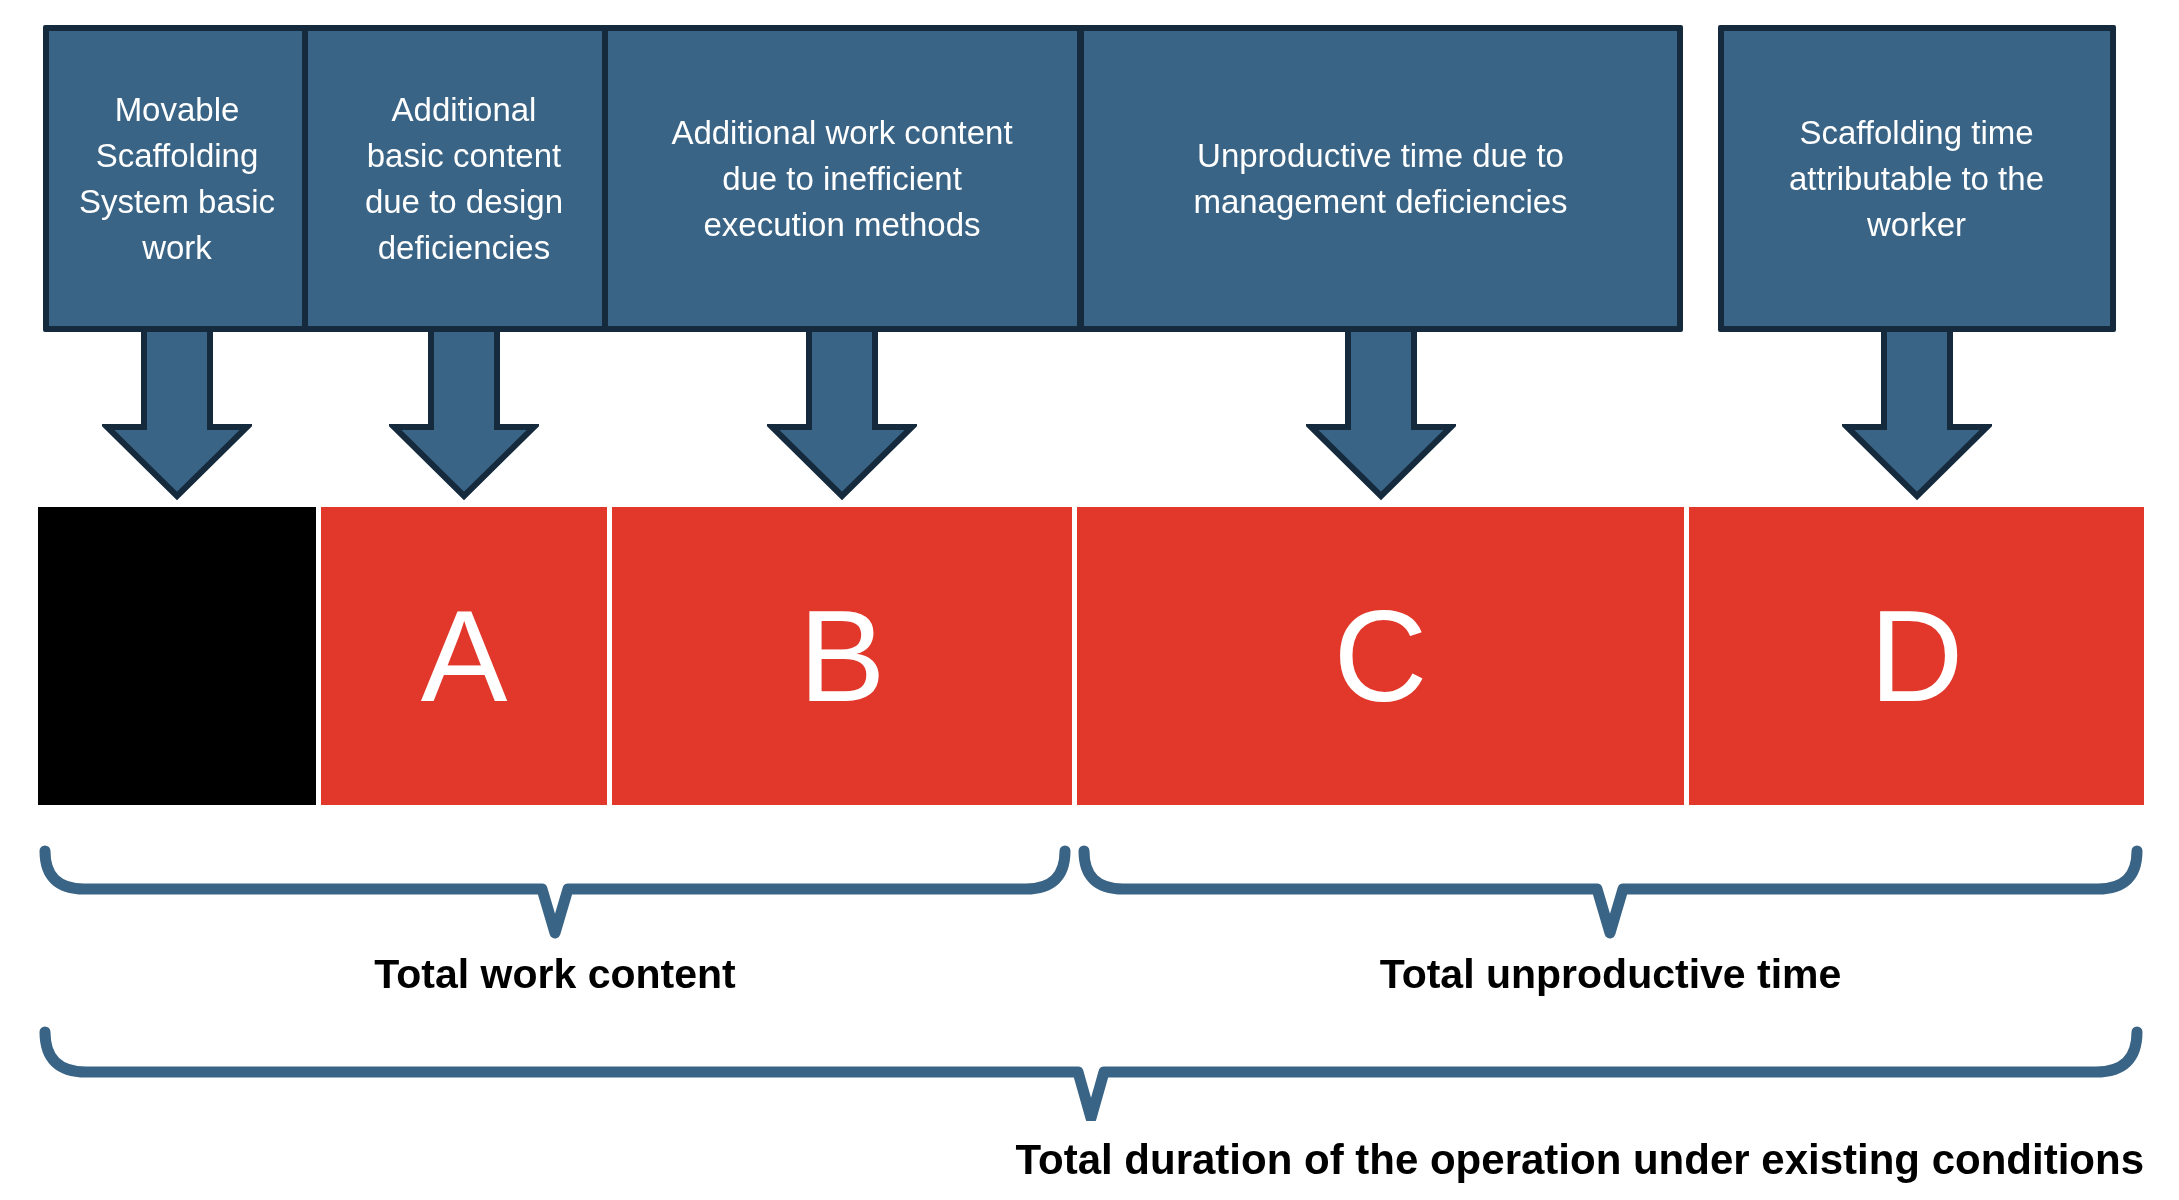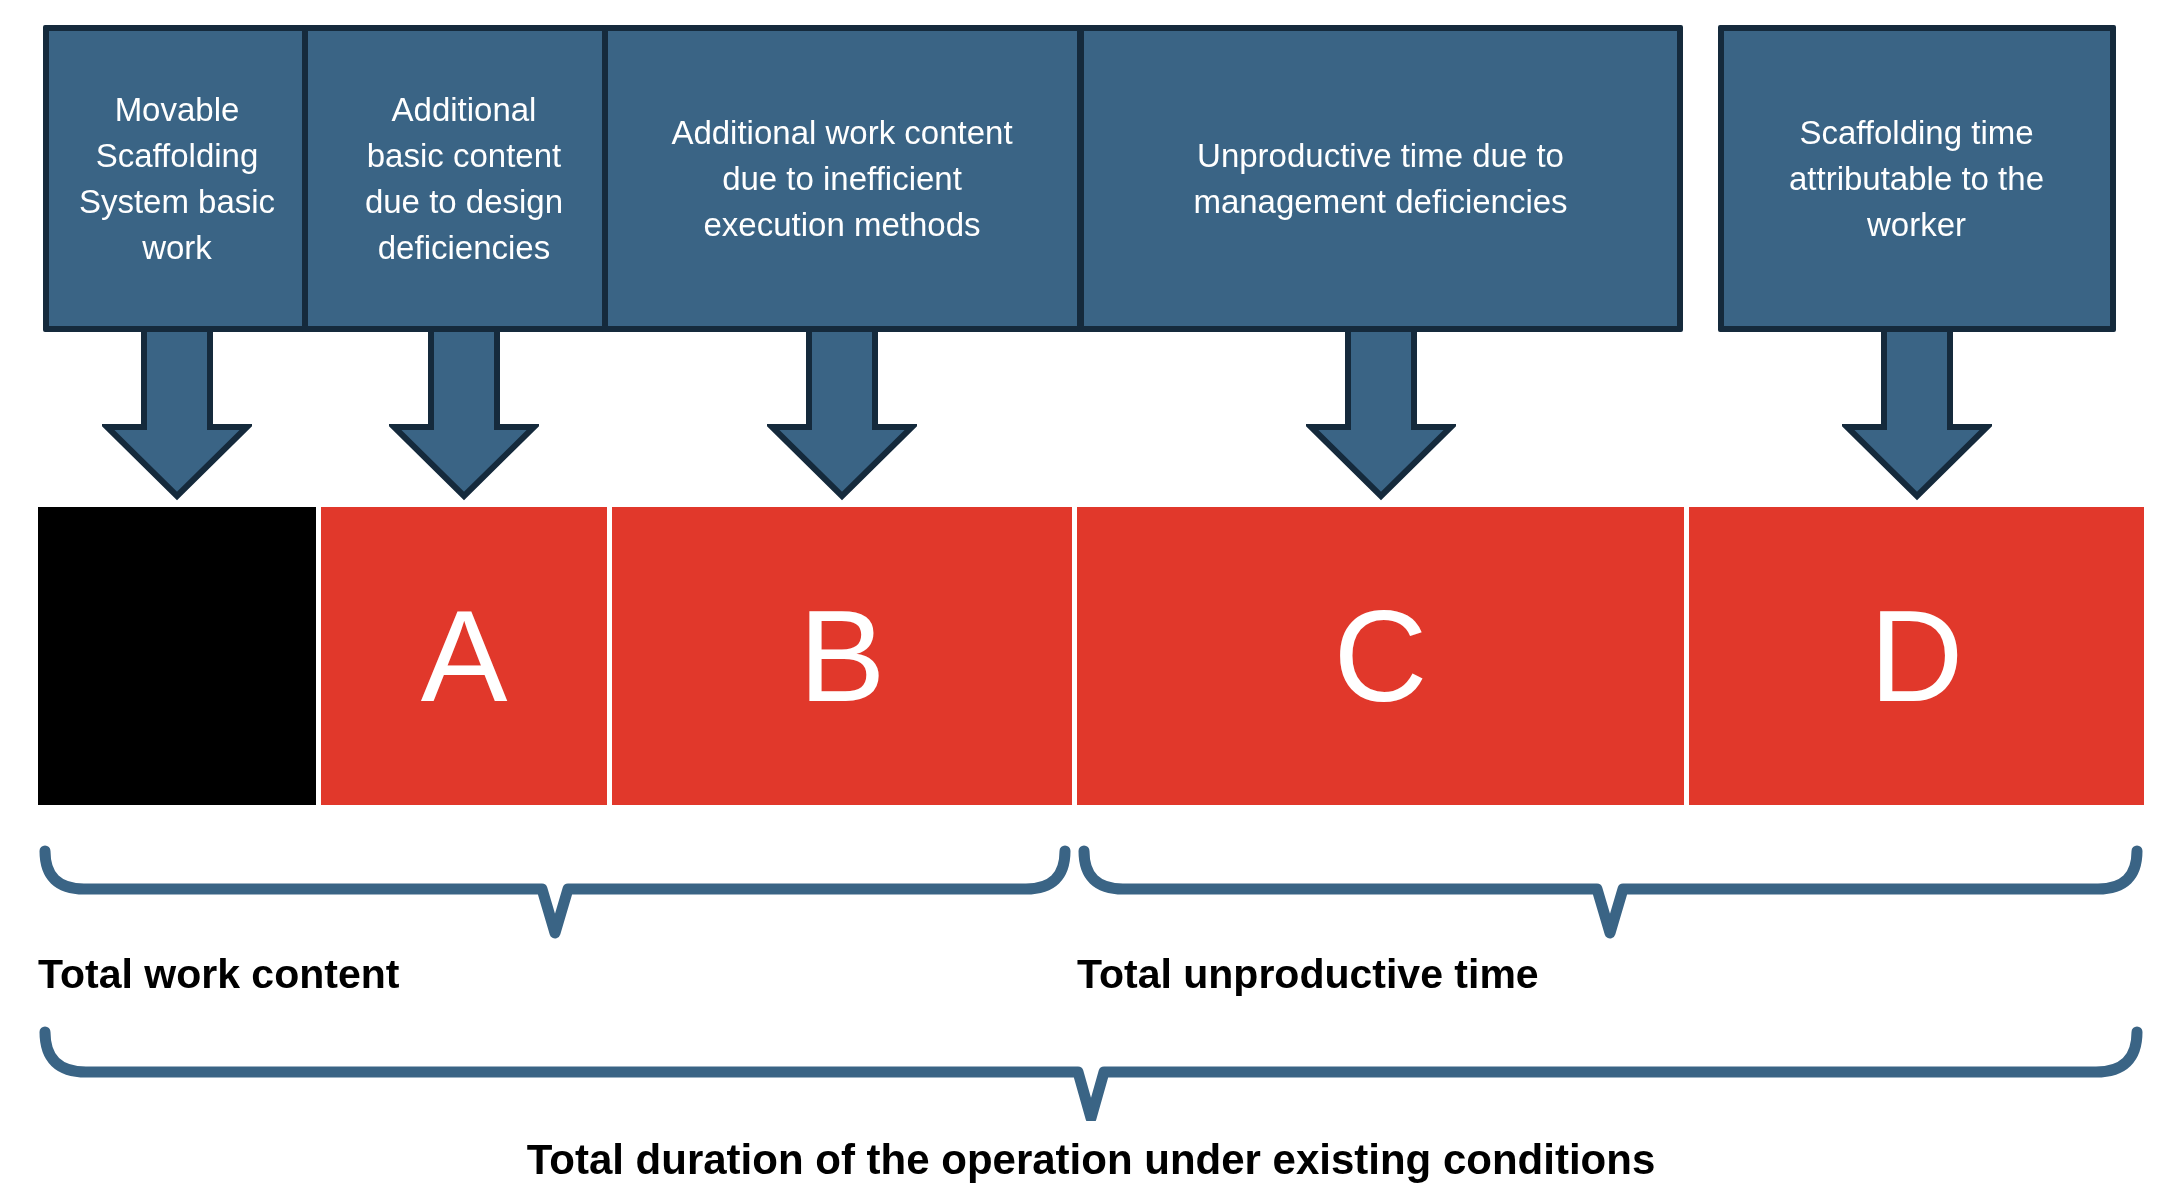--- a/index.html
+++ b/index.html
@@ -45,27 +45,27 @@
     flex:0 0 auto;height:100%;
     display:flex;align-items:center;justify-content:center;
     color:#fff;font-size:130px;font-weight:400;
   }
 
   
   .brace-row{display:flex;gap:5px;margin-top:40px;}
   .brace-cell{flex:0 0 auto;color:var(--brace);}
   .labels-row{display:flex;gap:5px;margin-top:8px;}
   .labels-row .label{
-    flex:0 0 auto;text-align:left;
+    flex:0 0 auto;text-align:center;
     font-size:41px;font-weight:bold;color:var(--label-text);
     line-height:52px;
   }
   .bottom-brace{margin-top:26px;color:var(--brace);}
   .bottom-label{
-    margin-top:14px;text-align:center;
+    margin-top:14px;text-align:right;
     font-size:42px;font-weight:bold;color:var(--label-text);
     line-height:50px;
   }
   svg{display:block;}
 </style>
 </head>
 <body>
 
 <div class="canvas">
   <div class="inner">

